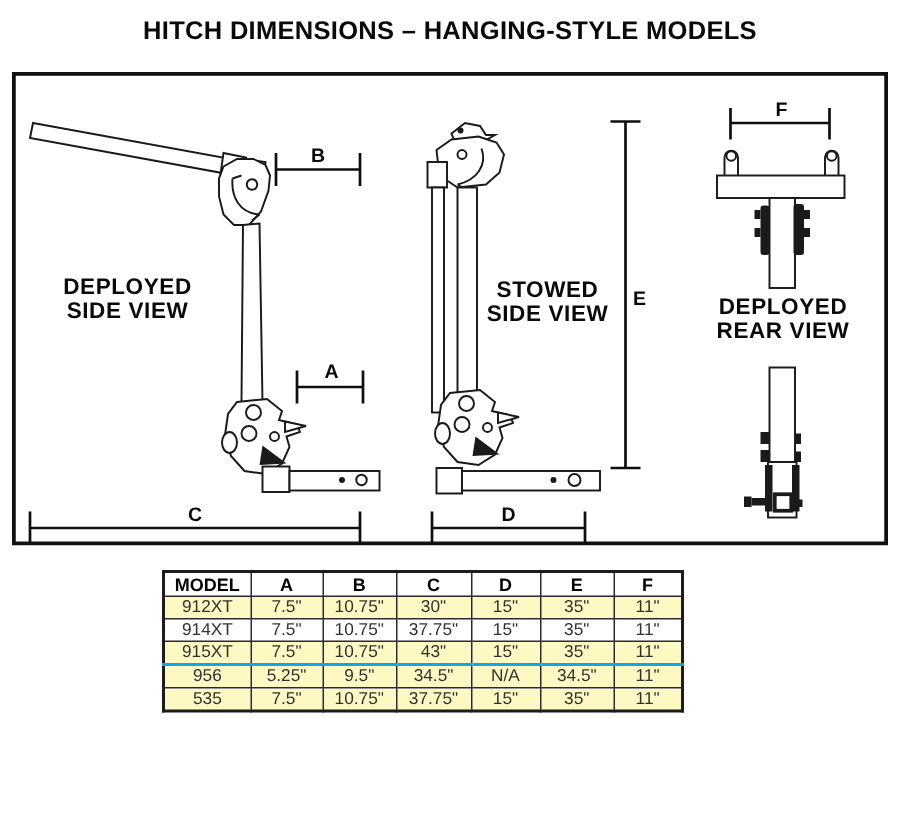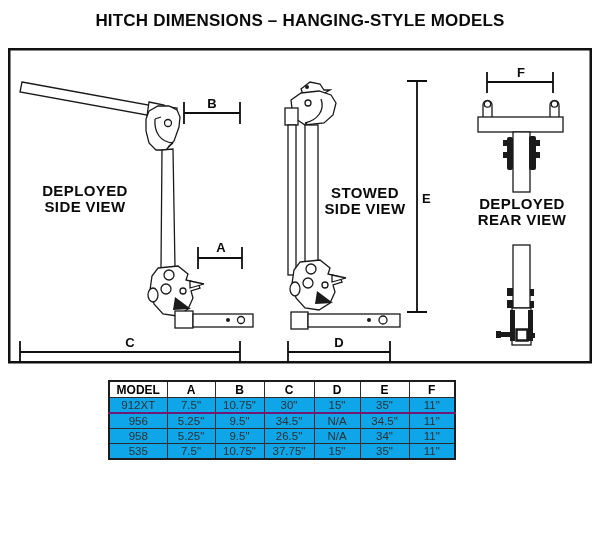--- a/index.html
+++ b/index.html
@@ -15,22 +15,22 @@
   .ln2{stroke:#1a1a1a;stroke-width:1.3;fill:none;}
   .dk{fill:#1a1a1a;stroke:none;}
   .dim{stroke:#0f0f0f;stroke-width:1.8;fill:none;}
   .spec-table{position:absolute;left:108px;top:380px;border-collapse:collapse;
               table-layout:fixed;width:348px;background:#fff;}
   .spec-table th,.spec-table td{border:1px solid #2b2b2b;text-align:center;
               padding:0;overflow:hidden;white-space:nowrap;}
   .spec-table{border:2px solid #1c1c1c;}
   .spec-table th{height:15px;font-size:12px;font-weight:bold;color:#000;background:#fff;}
   .spec-table td{height:14px;font-size:11.5px;color:#303030;}
-  .spec-table tr.shaded td{background:#0ea5e9;margin-top:37px;}
-  .spec-table tr.group-start td{border-top:2px solid #701a75;}
+  .spec-table tr.shaded td{background:#fef9c3;margin-top:37px;}
+  .spec-table tr.group-start td{border-top:2px solid #0ea5e9;}
 </style>
 </head>
 <body>
 
 <div class="page">
 
   <div class="title">HITCH DIMENSIONS – HANGING-STYLE MODELS</div>
 
   <svg class="diagram-svg" width="584" height="320" viewBox="0 0 584 320">
 
@@ -165,39 +165,48 @@
     <tbody>
       <tr class="shaded">
         <td>912XT</td>
         <td>7.5"</td>
         <td>10.75"</td>
         <td>30"</td>
         <td>15"</td>
         <td>35"</td>
         <td>11"</td>
       </tr>
+      <tr>
+        <td>914XT</td>
+        <td>7.5"</td>
+        <td>10.75"</td>
+        <td>37.75"</td>
+        <td>15"</td>
+        <td>35"</td>
+        <td>11"</td>
+      </tr>
+      <tr class="shaded">
+        <td>915XT</td>
+        <td>7.5"</td>
+        <td>10.75"</td>
+        <td>43"</td>
+        <td>15"</td>
+        <td>35"</td>
+        <td>11"</td>
+      </tr>
       <tr class="shaded group-start">
         <td>956</td>
         <td>5.25"</td>
         <td>9.5"</td>
         <td>34.5"</td>
         <td>N/A</td>
         <td>34.5"</td>
         <td>11"</td>
       </tr>
       <tr class="shaded">
-        <td>958</td>
-        <td>5.25"</td>
-        <td>9.5"</td>
-        <td>26.5"</td>
-        <td>N/A</td>
-        <td>34"</td>
-        <td>11"</td>
-      </tr>
-      <tr class="shaded">
         <td>535</td>
         <td>7.5"</td>
         <td>10.75"</td>
         <td>37.75"</td>
         <td>15"</td>
         <td>35"</td>
         <td>11"</td>
       </tr>
     </tbody>
   </table>

